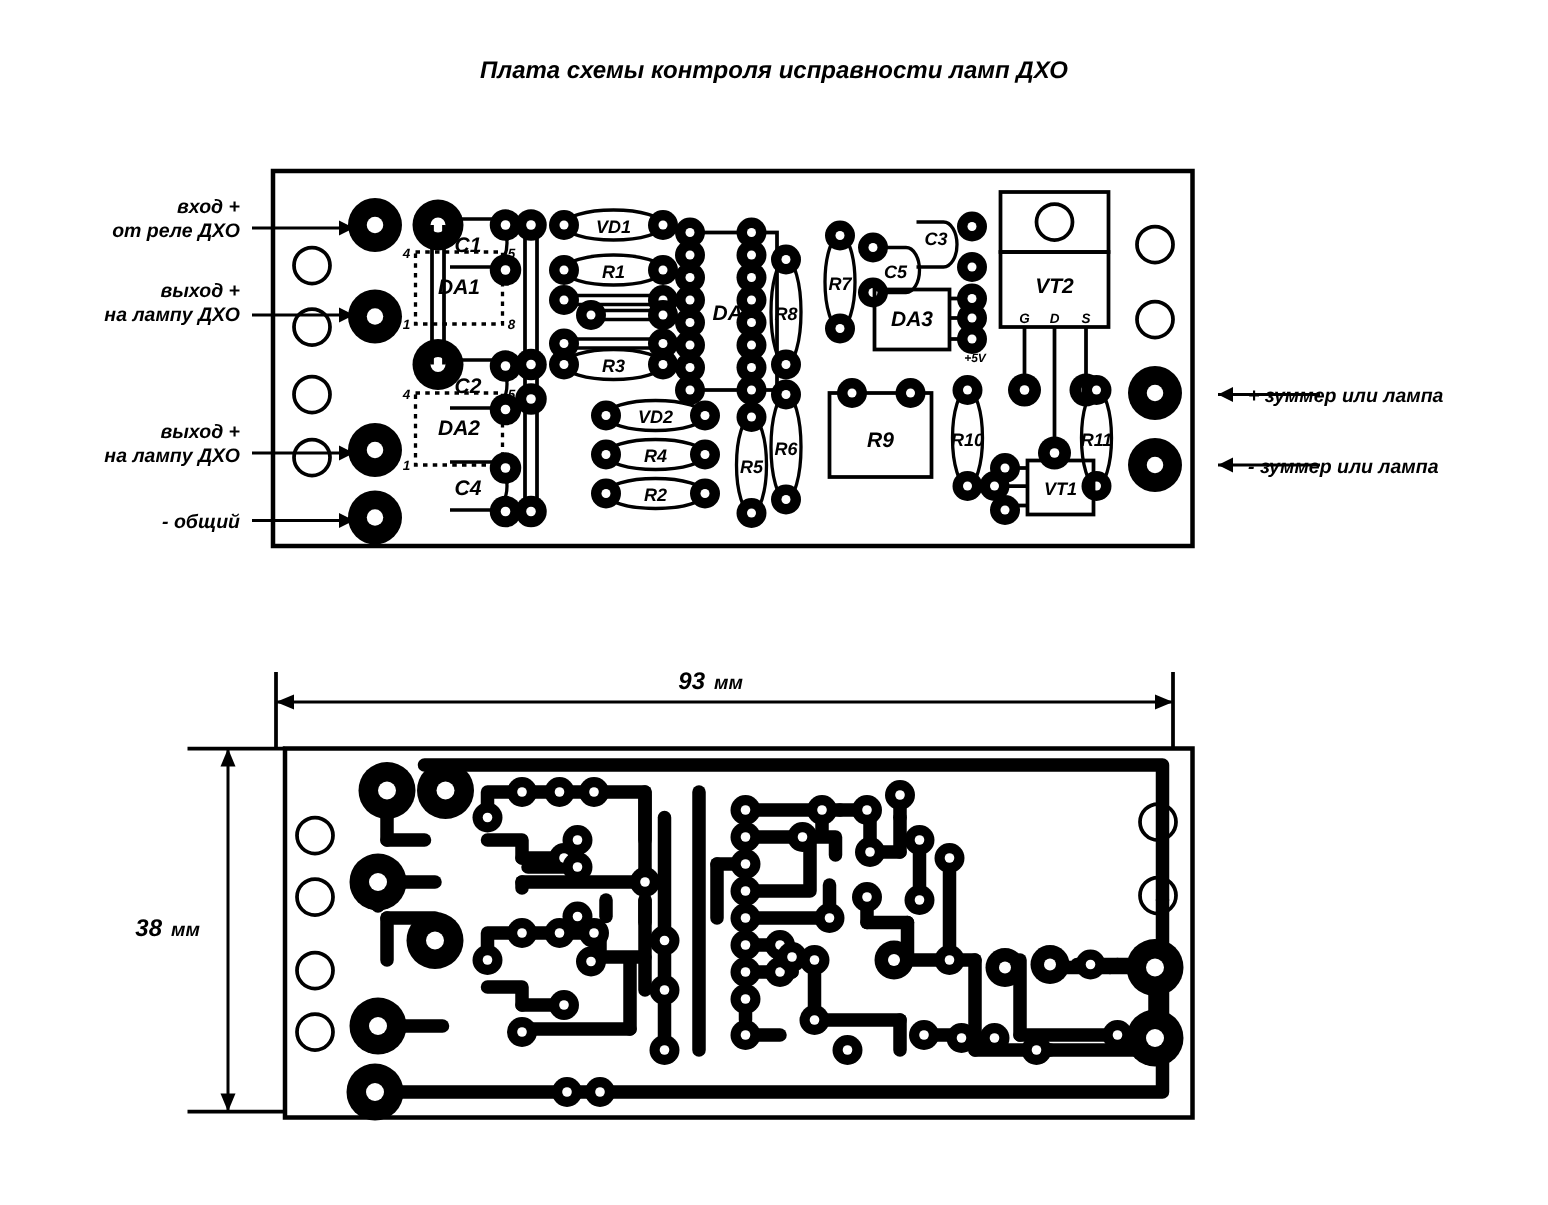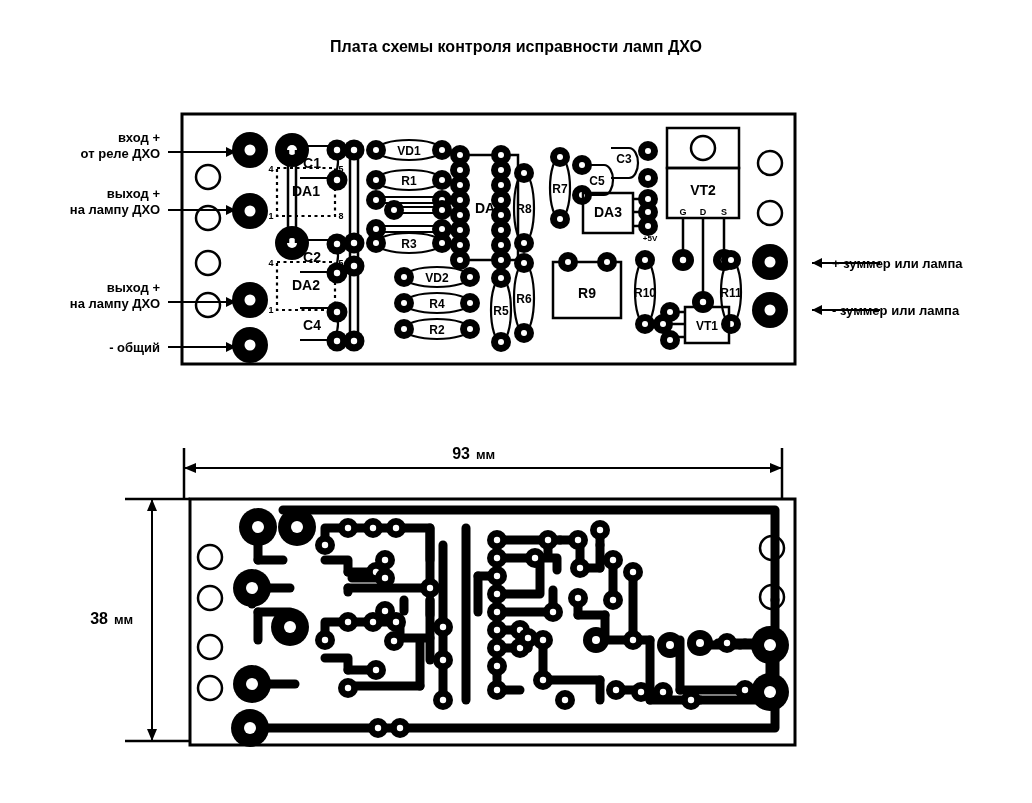--- a/index.html
+++ b/index.html
@@ -1,17 +1,17 @@
 <!DOCTYPE html>
 <html><head>
 <meta charset="utf-8">
 <style>
   html,body{margin:0;padding:0;background:#ffffff;}
   body{width:1032px;height:803px;position:relative;font-family:"Liberation Sans",sans-serif;overflow:hidden;}
-  #root{position:absolute;left:0;top:0;width:1032px;height:803px;}
+  #root{position:absolute;left:0;top:0;width:1032px;height:803px;font-style:italic;}
   svg{display:block;}
   text{font-family:"Liberation Sans",sans-serif;font-weight:bold;fill:#000;}
   .title{font-size:16px;}
   .lbl{font-size:13px;}
   .dim{font-size:16px;}
   .dimu{font-size:13px;}
   .comp{font-size:14px;}
   .compS{font-size:12px;}
   .pin{font-size:9px;}
   .pin2{font-size:8px;}

